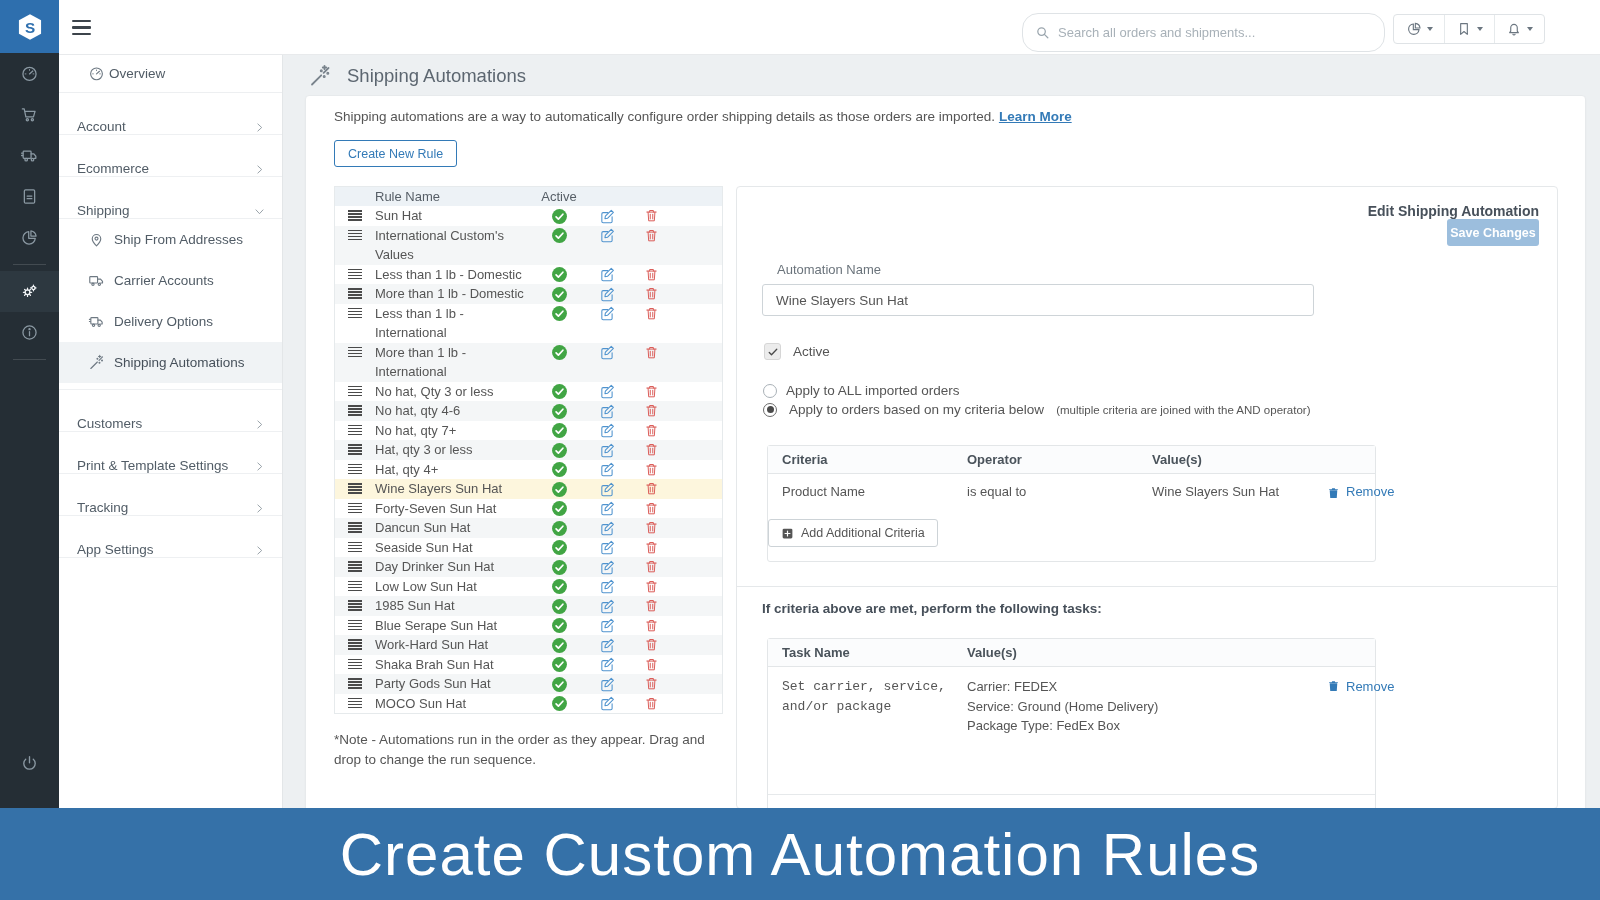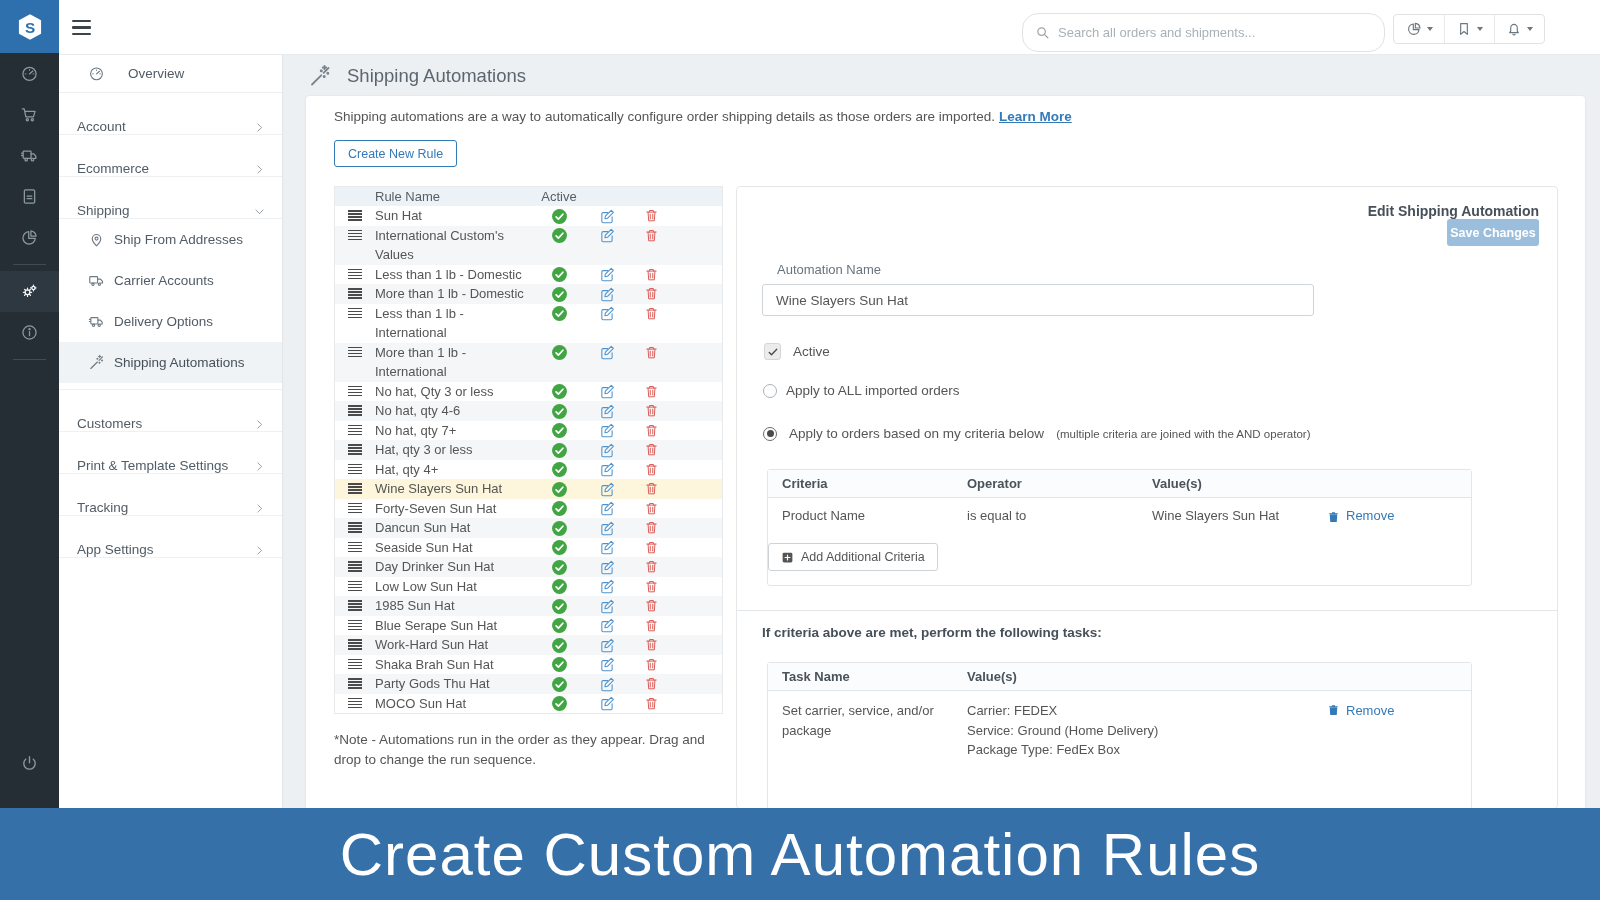--- a/index.html
+++ b/index.html
@@ -27,21 +27,21 @@
   .search-pill input::placeholder { color:#a8b1b8; }
   .tool-group { position:absolute; left:1334px; top:14px; height:30px; display:flex; border:1px solid #dfe3e6; border-radius:4px; background:#fff; }
   .tool-btn { width:50px; display:flex; align-items:center; justify-content:center; gap:5px; color:#6b7680; border-left:1px solid #e6eaec; cursor:pointer; }
   .tool-btn:first-child { border-left:0; }
   .tool-btn svg { width:16px; height:16px; }
   .caret { width:0; height:0; border-left:3.5px solid transparent; border-right:3.5px solid transparent; border-top:4.5px solid #6b7680; }
 
   
   .sidebar { position:absolute; left:59px; top:55px; width:224px; height:753px; background:#fff; border-right:1px solid #e3e6e8; }
   .nav-item { display:flex; align-items:center; font-size:13.5px; color:#515c66; cursor:pointer; }
-  .nav-overview { height:38px; padding-left:29px; gap:23px; border-bottom:1px solid #edeff1; }
+  .nav-overview { height:38px; padding-left:29px; gap:4px; border-bottom:1px solid #edeff1; }
   .nav-group { height:42px; padding:0 16px 0 18px; border-bottom:1px solid #eef0f2; justify-content:space-between;align-items:flex-end; }
   .nav-group .chev { color:#8a949c; width:13px; height:13px; }
   .nav-sub { height:41px; padding-left:29px; gap:9px; }
   .nav-sub.active { background:#f0f3f5; color:#46505a; }
   .nav-item .nico { width:17px; height:17px; color:#6e7983; flex:0 0 auto; display:inline-flex; }
   .nav-item .nico svg { width:100%; height:100%; }
   .nav-subwrap { border-bottom:1px solid #eef0f2; padding-bottom:6px; }
   .chev svg { width:100%; height:100%; }
 
   
@@ -75,35 +75,35 @@
   .editor { position:absolute; left:430px; top:90px; width:822px; height:623px; border:1px solid #e5e8ea; border-radius:4px; overflow:hidden; padding:16px 18px 0 25px; }
   .ed-head { display:flex; justify-content:space-between; align-items:flex-end;flex-direction:column; }
   .ed-title { font-size:14px; font-weight:700; color:#47505a; }
   .save-btn { width:92px; height:27px; background:#9cbedd; border:0; border-radius:3px; color:#fff; font:700 12.5px "Liberation Sans",sans-serif; cursor:default; }
   .fld-label { margin:16px 0 0 15px; font-size:13px; color:#6a737b; }
   .name-input { margin-top:7px; width:552px; height:32px; border:1px solid #ced4d8; border-radius:3px; padding:0 13px; font:13.5px "Liberation Sans",sans-serif; color:#555; outline:0; }
   .chk-row { margin:27px 0 0 2px; display:flex; align-items:center; gap:12px; font-size:13.5px; color:#555; }
   .chk-box { width:17px; height:17px; background:#ececec; border:1px solid #d6d6d6; border-radius:3px; display:flex; align-items:center; justify-content:center; cursor:pointer; }
   .chk-box svg { width:12px; height:12px; }
   .radio-row { margin:23px 0 0 1px; display:flex; align-items:center; gap:9px; font-size:13.5px; color:#555; }
-  .radio-row.second { margin-top:28px;gap:12px; }
+  .radio-row.second { margin-top:4px;gap:12px; }
   .radio { width:14px; height:14px; border:1px solid #a9b1b7; border-radius:50%; flex:0 0 auto; display:flex; align-items:center; justify-content:center; cursor:pointer; }
   .radio.sel { border-color:#6b6b6b; }
   .radio.sel i { width:7px; height:7px; background:#4a4a4a; border-radius:50%; }
   .radio-note { font-size:11.5px; color:#555; }
 
-  .crit-box,.task-box { margin:28px 0 0 5px; width:705px; border:1px solid #e3e6e8; border-radius:3px; }
+  .crit-box,.task-box { margin:28px 0 0 5px; width:609px; border:1px solid #e3e6e8; border-radius:3px; }
   .gbl-head { display:grid; height:28px; align-items:center; border-bottom:1px solid #e3e6e8; font-size:13px; font-weight:700; color:#4a535b; background:#fbfcfd; }
   .crit-box .gbl-head,.crit-row { grid-template-columns:185px 185px 175px 1fr; padding-left:14px; }
   .crit-row { display:grid; padding-top:10px; padding-bottom:4px; font-size:13px; color:#555; }
   .task-box { margin-top:22px; }
   .task-box .gbl-head,.task-row { grid-template-columns:185px 360px 1fr; padding-left:14px; }
   .task-row { display:grid; padding-top:10px; font-size:13px; color:#555; line-height:19.5px; }
   .task-row + .task-row { border-top:1px solid #e6e9eb; }
-  .task-row .tname { padding-right:20px; }
+  .task-row .tname { padding-right:20px;font-family:Liberation Mono, monospace; }
   .remove-link { display:inline-flex; align-items:flex-start; gap:6px; color:#337ab7; font-size:13px; cursor:pointer; }
   .remove-link svg { width:13px; height:14px; margin-top:2px; }
   .add-btn { margin:12px 0 14px 0; display:inline-flex; align-items:center; gap:7px; height:28px; padding:0 12px; background:#fff; border:1px solid #cdd3d7; border-radius:3px; font:12.5px "Liberation Sans",sans-serif; color:#555; cursor:pointer; }
   .add-btn svg { width:13px; height:13px; }
   .ed-hr { margin:24px 0 0 -25px; width:calc(100% + 43px); border:0; border-top:1px solid #e5e8ea; }
   .tasks-heading { margin-top:14px; font-size:13.5px; font-weight:700; color:#47505a; }
   .crit-cell { padding-right:10px; }
 
   
   .banner { position:absolute; left:0; top:808px; width:1600px; height:92px; background:#3571a8; z-index:40; display:flex; align-items:center; justify-content:center; }
@@ -1006,21 +1006,21 @@
   </div>
   <div class="rrow">
     <span class="rcell">
                   <span class="handle-ic">
                     <i></i>
                     <i></i>
                     <i></i>
                     <i></i>
                   </span>
                 </span>
-    <span class="rcell name">Party Gods Thu Hat</span>
+    <span class="rcell name">Party Gods Sun Hat</span>
     <span class="rcell">
                   <span class="ok-ic"><svg viewBox="0 0 24 24">
                       <circle cx="12" cy="12" r="10.5" fill="#41a544"></circle>
                       <path d="M7.2 12.6l3.2 3.2 6.4-7" fill="none" stroke="#fff" stroke-width="2.4" stroke-linecap="round" stroke-linejoin="round"></path>
                     </svg></span>
                 </span>
     <span class="rcell">
                   <span class="edit-ic"><svg viewBox="0 0 24 24" fill="none" stroke="currentColor" stroke-width="1.5" stroke-linecap="round" stroke-linejoin="round">
                       <path d="M18.5 12.5V19a1.8 1.8 0 0 1-1.8 1.8H5.8A1.8 1.8 0 0 1 4 19V8.3a1.8 1.8 0 0 1 1.8-1.8h6.7"></path>
                       <path d="M17.3 3.2l3 3L12 14.5l-3.6.6.6-3.6z"></path>

